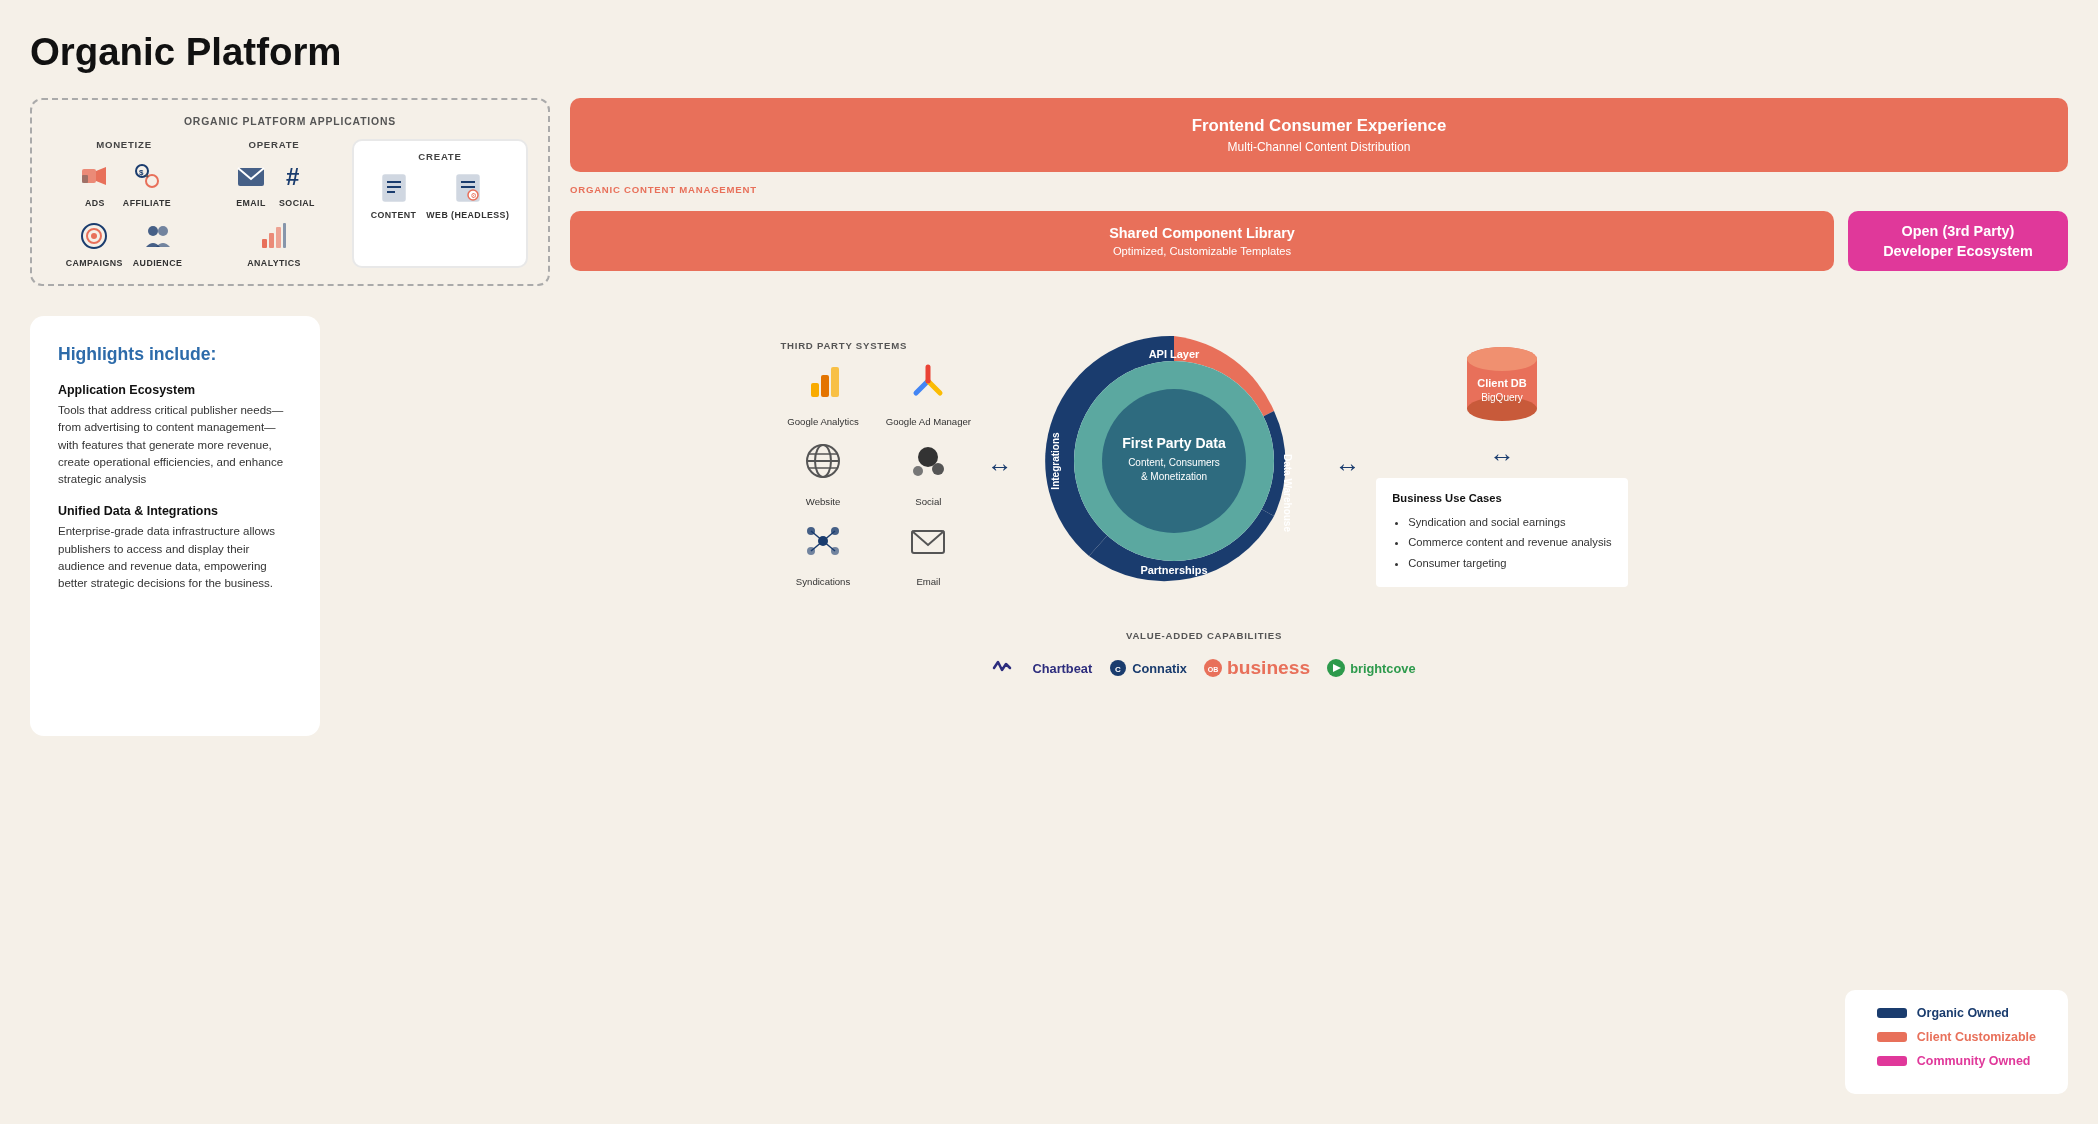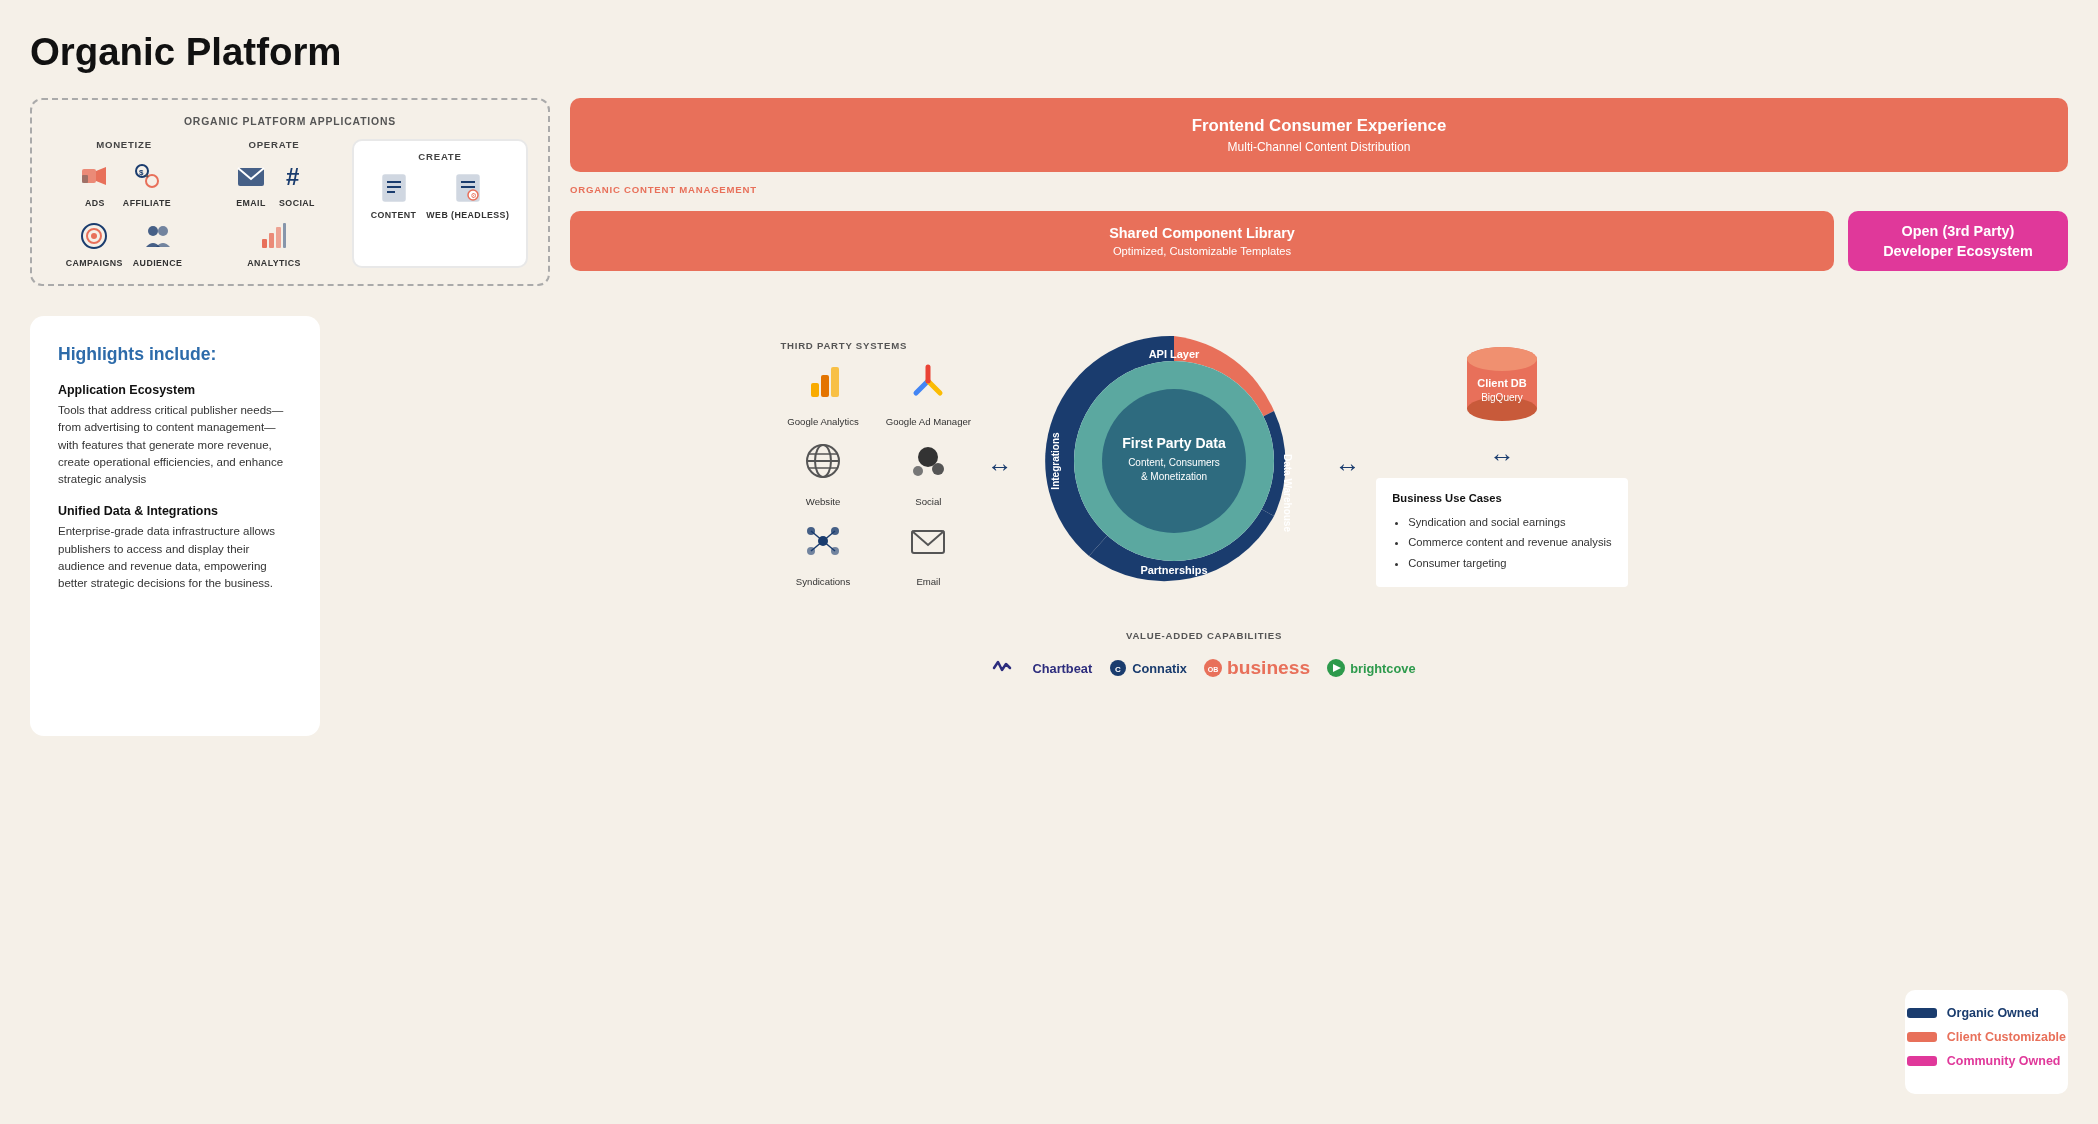--- a/index.html
+++ b/index.html
@@ -298,21 +298,21 @@
 
     .business-cases ul {
       padding-left: 16px;
       color: #333;
       line-height: 1.8;
     }
 
     .legend-card {
       background: white;
       border-radius: 10px;
-      padding: 16px 2px;
+      padding: 16px 32px;
       width: 100%;
     }
 
     .legend-item {
       display: flex;
       align-items: center;
       gap: 10px;
       margin-bottom: 10px;
     }
 

